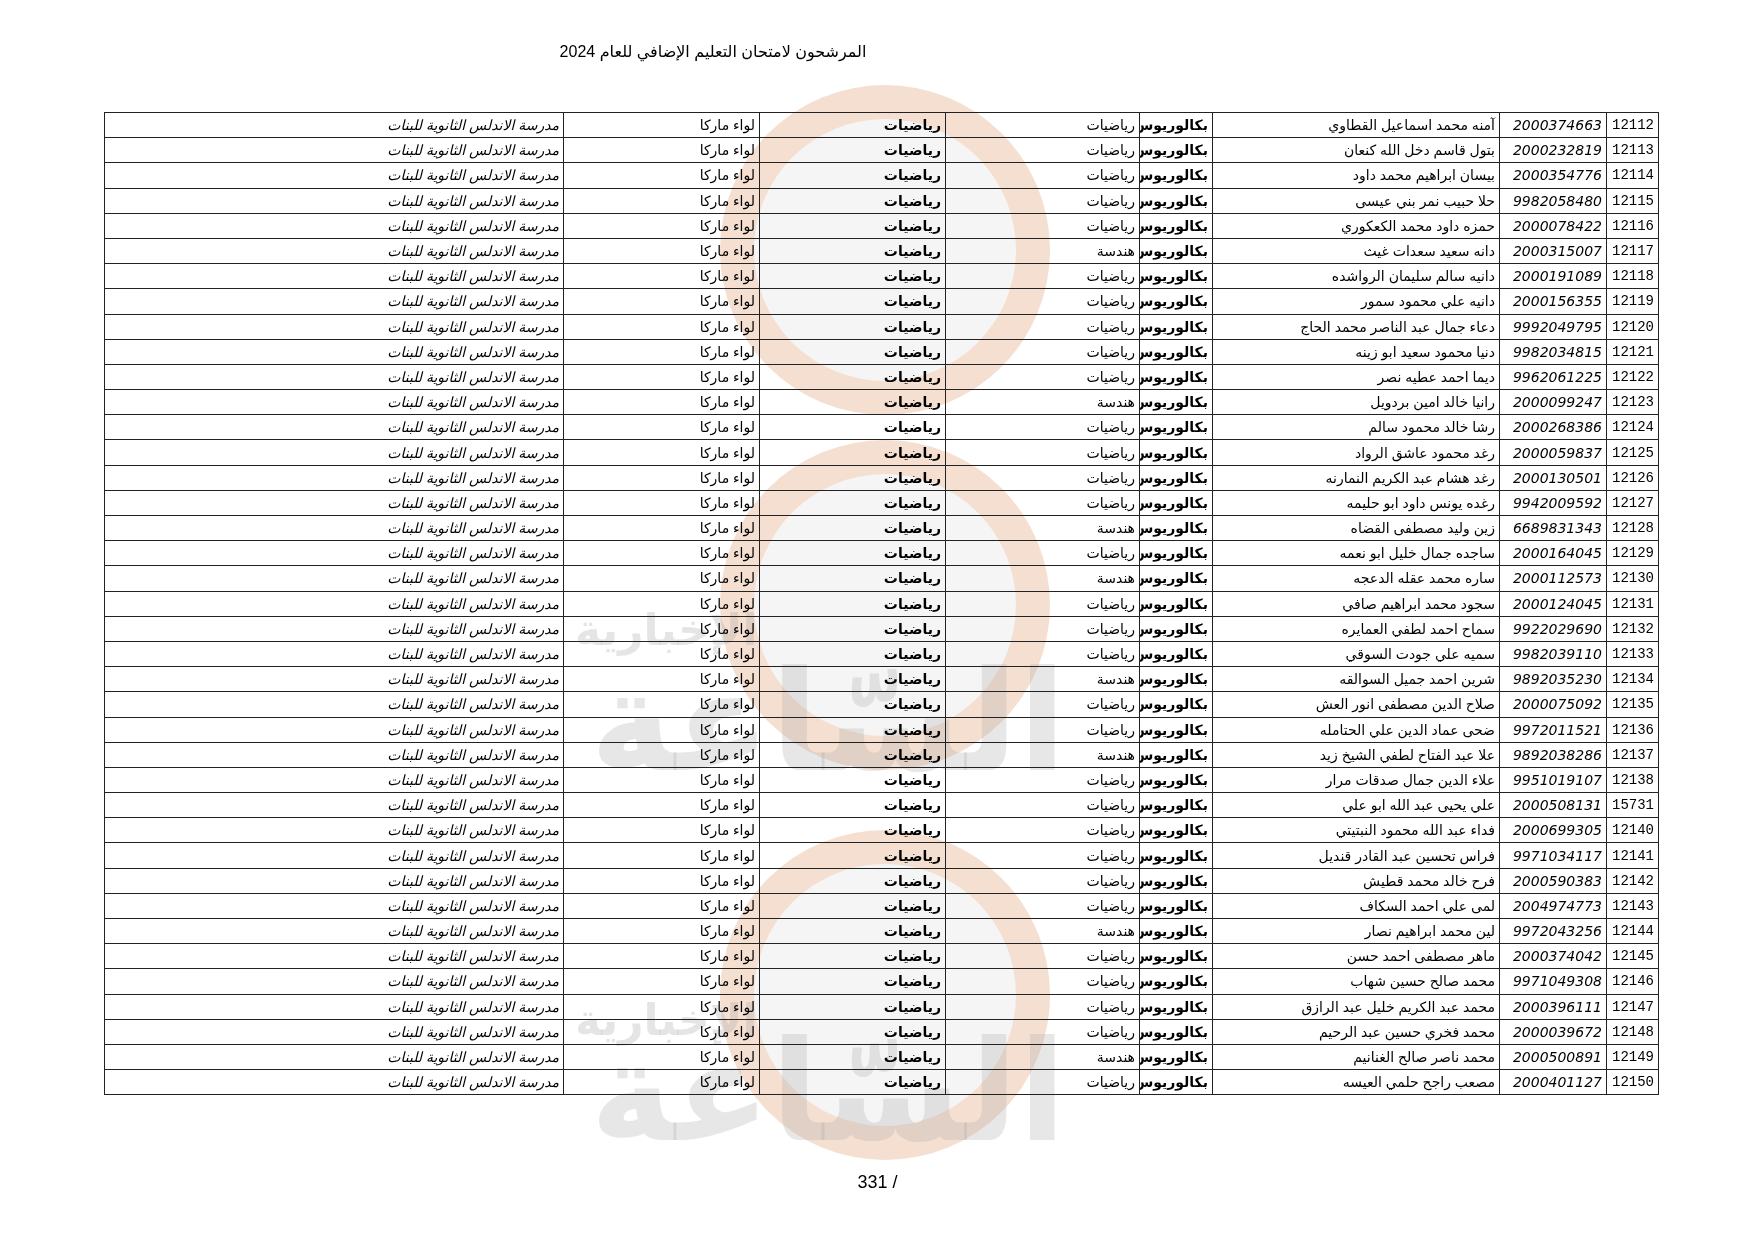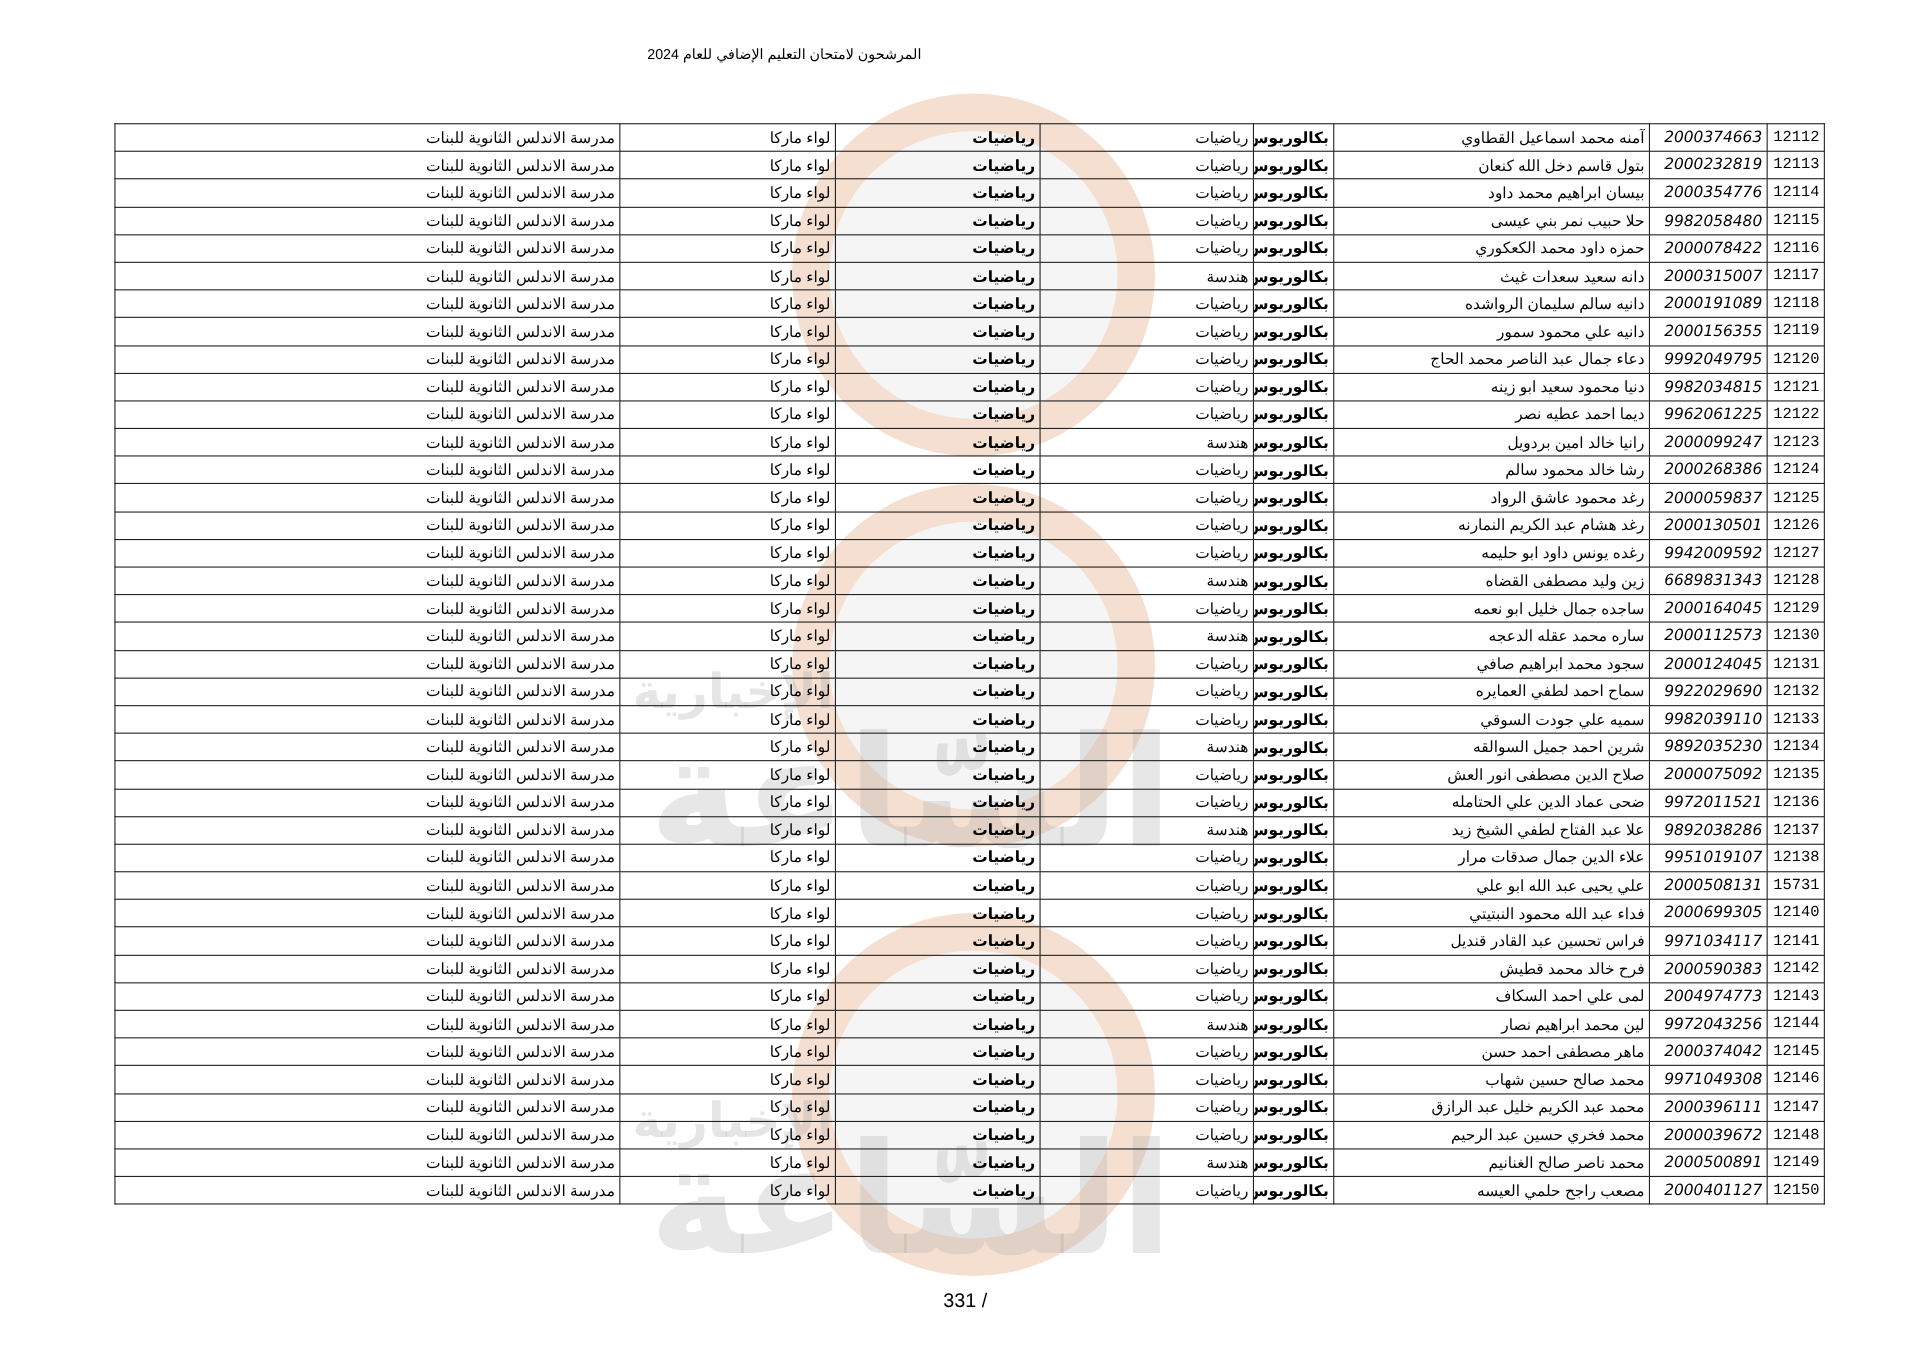--- a/index.html
+++ b/index.html
@@ -1,31 +1,31 @@
 <!DOCTYPE html>
 <html><head>
 <meta charset="utf-8">
 <style>
   html, body { margin:0; padding:0; background:#ffffff; }
   body { width:1755px; height:1240px; position:relative; overflow:hidden; font-family:"Liberation Sans", "DejaVu Sans", sans-serif; color:#000; }
-  .title { position:absolute; top:42px; left:0; width:1426px; text-align:center; font-size:13px; direction:rtl; }
+  .title { position:absolute; top:42px; left:0; width:1426px; text-align:center; font-size:16px; direction:rtl; }
   .watermark { position:absolute; pointer-events:none; z-index:0; }
   .wm-clock { width:330px; height:330px; border-radius:50%; border:34px solid rgba(244,166,110,0.28); box-sizing:border-box; background:rgba(225,225,225,0.35); }
   .wm-text { font-size:140px; font-weight:bold; color:rgba(170,170,170,0.28); direction:rtl; white-space:nowrap; }
   .wm-sub { font-size:44px; font-weight:bold; color:rgba(170,170,170,0.3); direction:rtl; white-space:nowrap;margin-top:44px; }
   table.grid { position:absolute; top:112px; left:104px; width:1547px; border-collapse:collapse; z-index:1; direction:rtl; table-layout:fixed; }
   table.grid td { border:1.5px solid #222; height:24.2px; padding:0 4px; font-size:14px; white-space:nowrap; overflow:hidden; text-align:right; }
   td.c-serial { width:43px; font-family:Liberation Mono, monospace; font-size:14px; text-align:left; }
   td.c-id { width:98px; font-family:"DejaVu Sans", sans-serif; font-size:14px; text-align:left;font-style:italic; }
   td.c-name { width:278px; }
   td.c-degree { width:64px;font-weight:bold; }
   td.c-major { width:185px; }
   td.c-subject { width:177px; font-weight:bold; }
   td.c-region { width:187px;margin-top:32px; }
-  td.c-school { width:450px; }
+  td.c-school { width:450px;font-style:italic; }
   .page-num { position:absolute; top:1172px; left:0; width:1755px; text-align:center; font-size:18px; }
 </style>
 </head>
 <body>
 
 <div class="title">المرشحون لامتحان التعليم الإضافي للعام 2024</div>
 
 <div class="watermark" style="left:720px; top:85px;">
   <div class="wm-clock"></div>
 </div>

